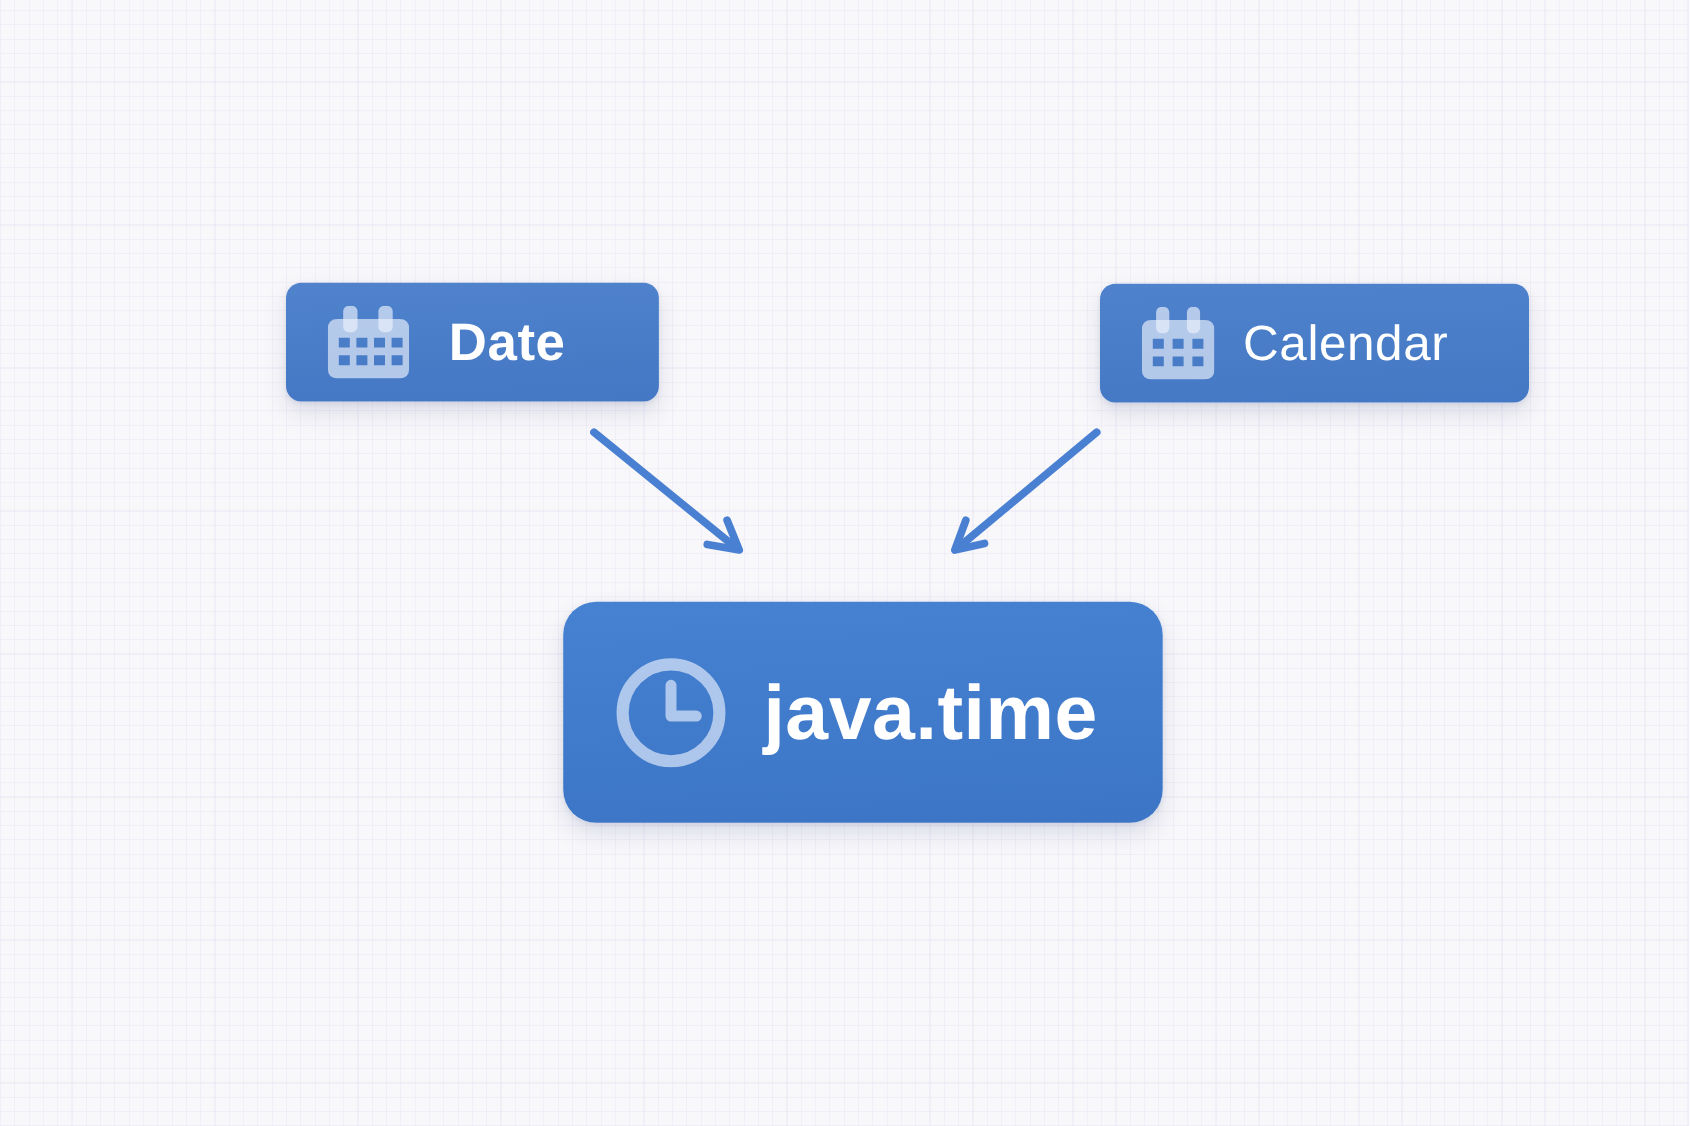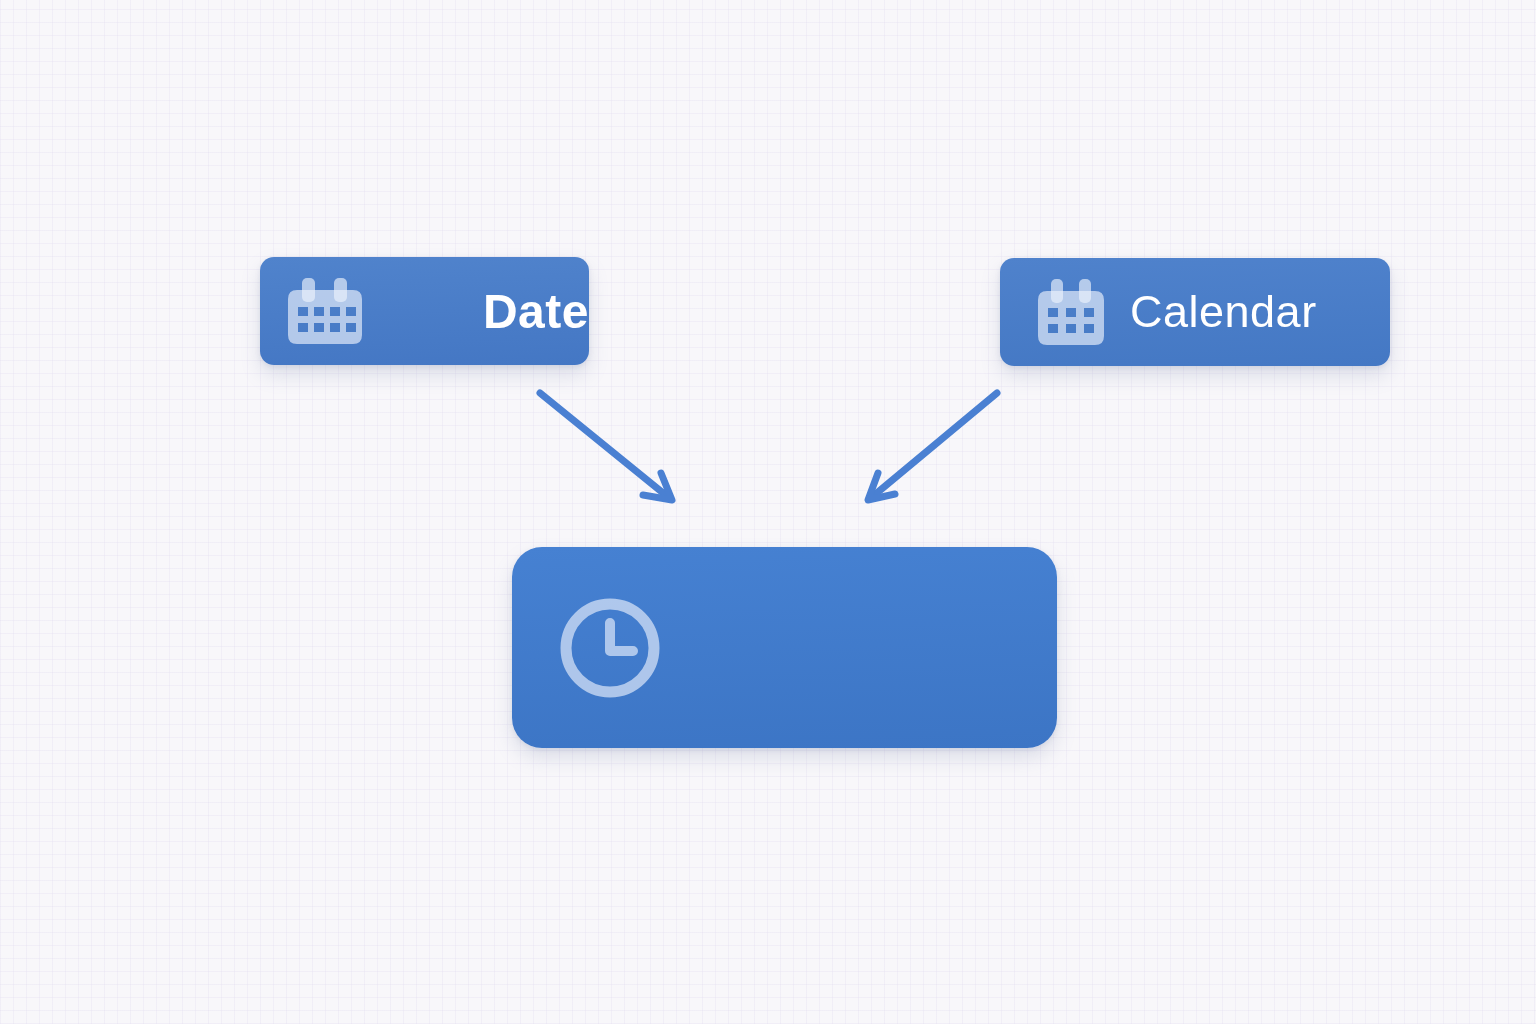--- a/index.html
+++ b/index.html
@@ -30,23 +30,22 @@
     display: flex;
     align-items: center;
     color: #ffffff;
     box-shadow: 0 10px 20px rgba(110,125,165,0.20), 0 2px 5px rgba(110,125,165,0.14);
   }
   .node-date {
     left: 260px; top: 257px;
     width: 301px; height: 108px;
     border-radius: 14px;
     background: linear-gradient(178deg, #5083cc 0%, #4477c4 100%);
-    padding-left: 28px;
+    padding-left: 38px;
     gap: 36px;
-    justify-content: space-between;
   }
   .node-date .label {
     font-size: 48px;
     font-weight: 700;
     letter-spacing: 0.5px;
   }
   .node-calendar {
     left: 1000px; top: 258px;
     width: 352px; height: 108px;
     border-radius: 14px;
@@ -127,15 +126,16 @@
     <span class="label">Calendar</span>
   </div>
 
   <div class="node node-javatime">
     <svg class="icon" width="100" height="100" viewBox="0 0 100 100">
       <g stroke="rgba(230,239,252,0.66)" fill="none" stroke-linecap="round" stroke-linejoin="round">
         <circle cx="50" cy="50" r="44" stroke-width="11"></circle>
         <path d="M50 25 L50 53 L73 53" stroke-width="10"></path>
       </g>
     </svg>
+    <span class="label">java.time</span>
   </div>
 
 </div>
 
 </body></html>

